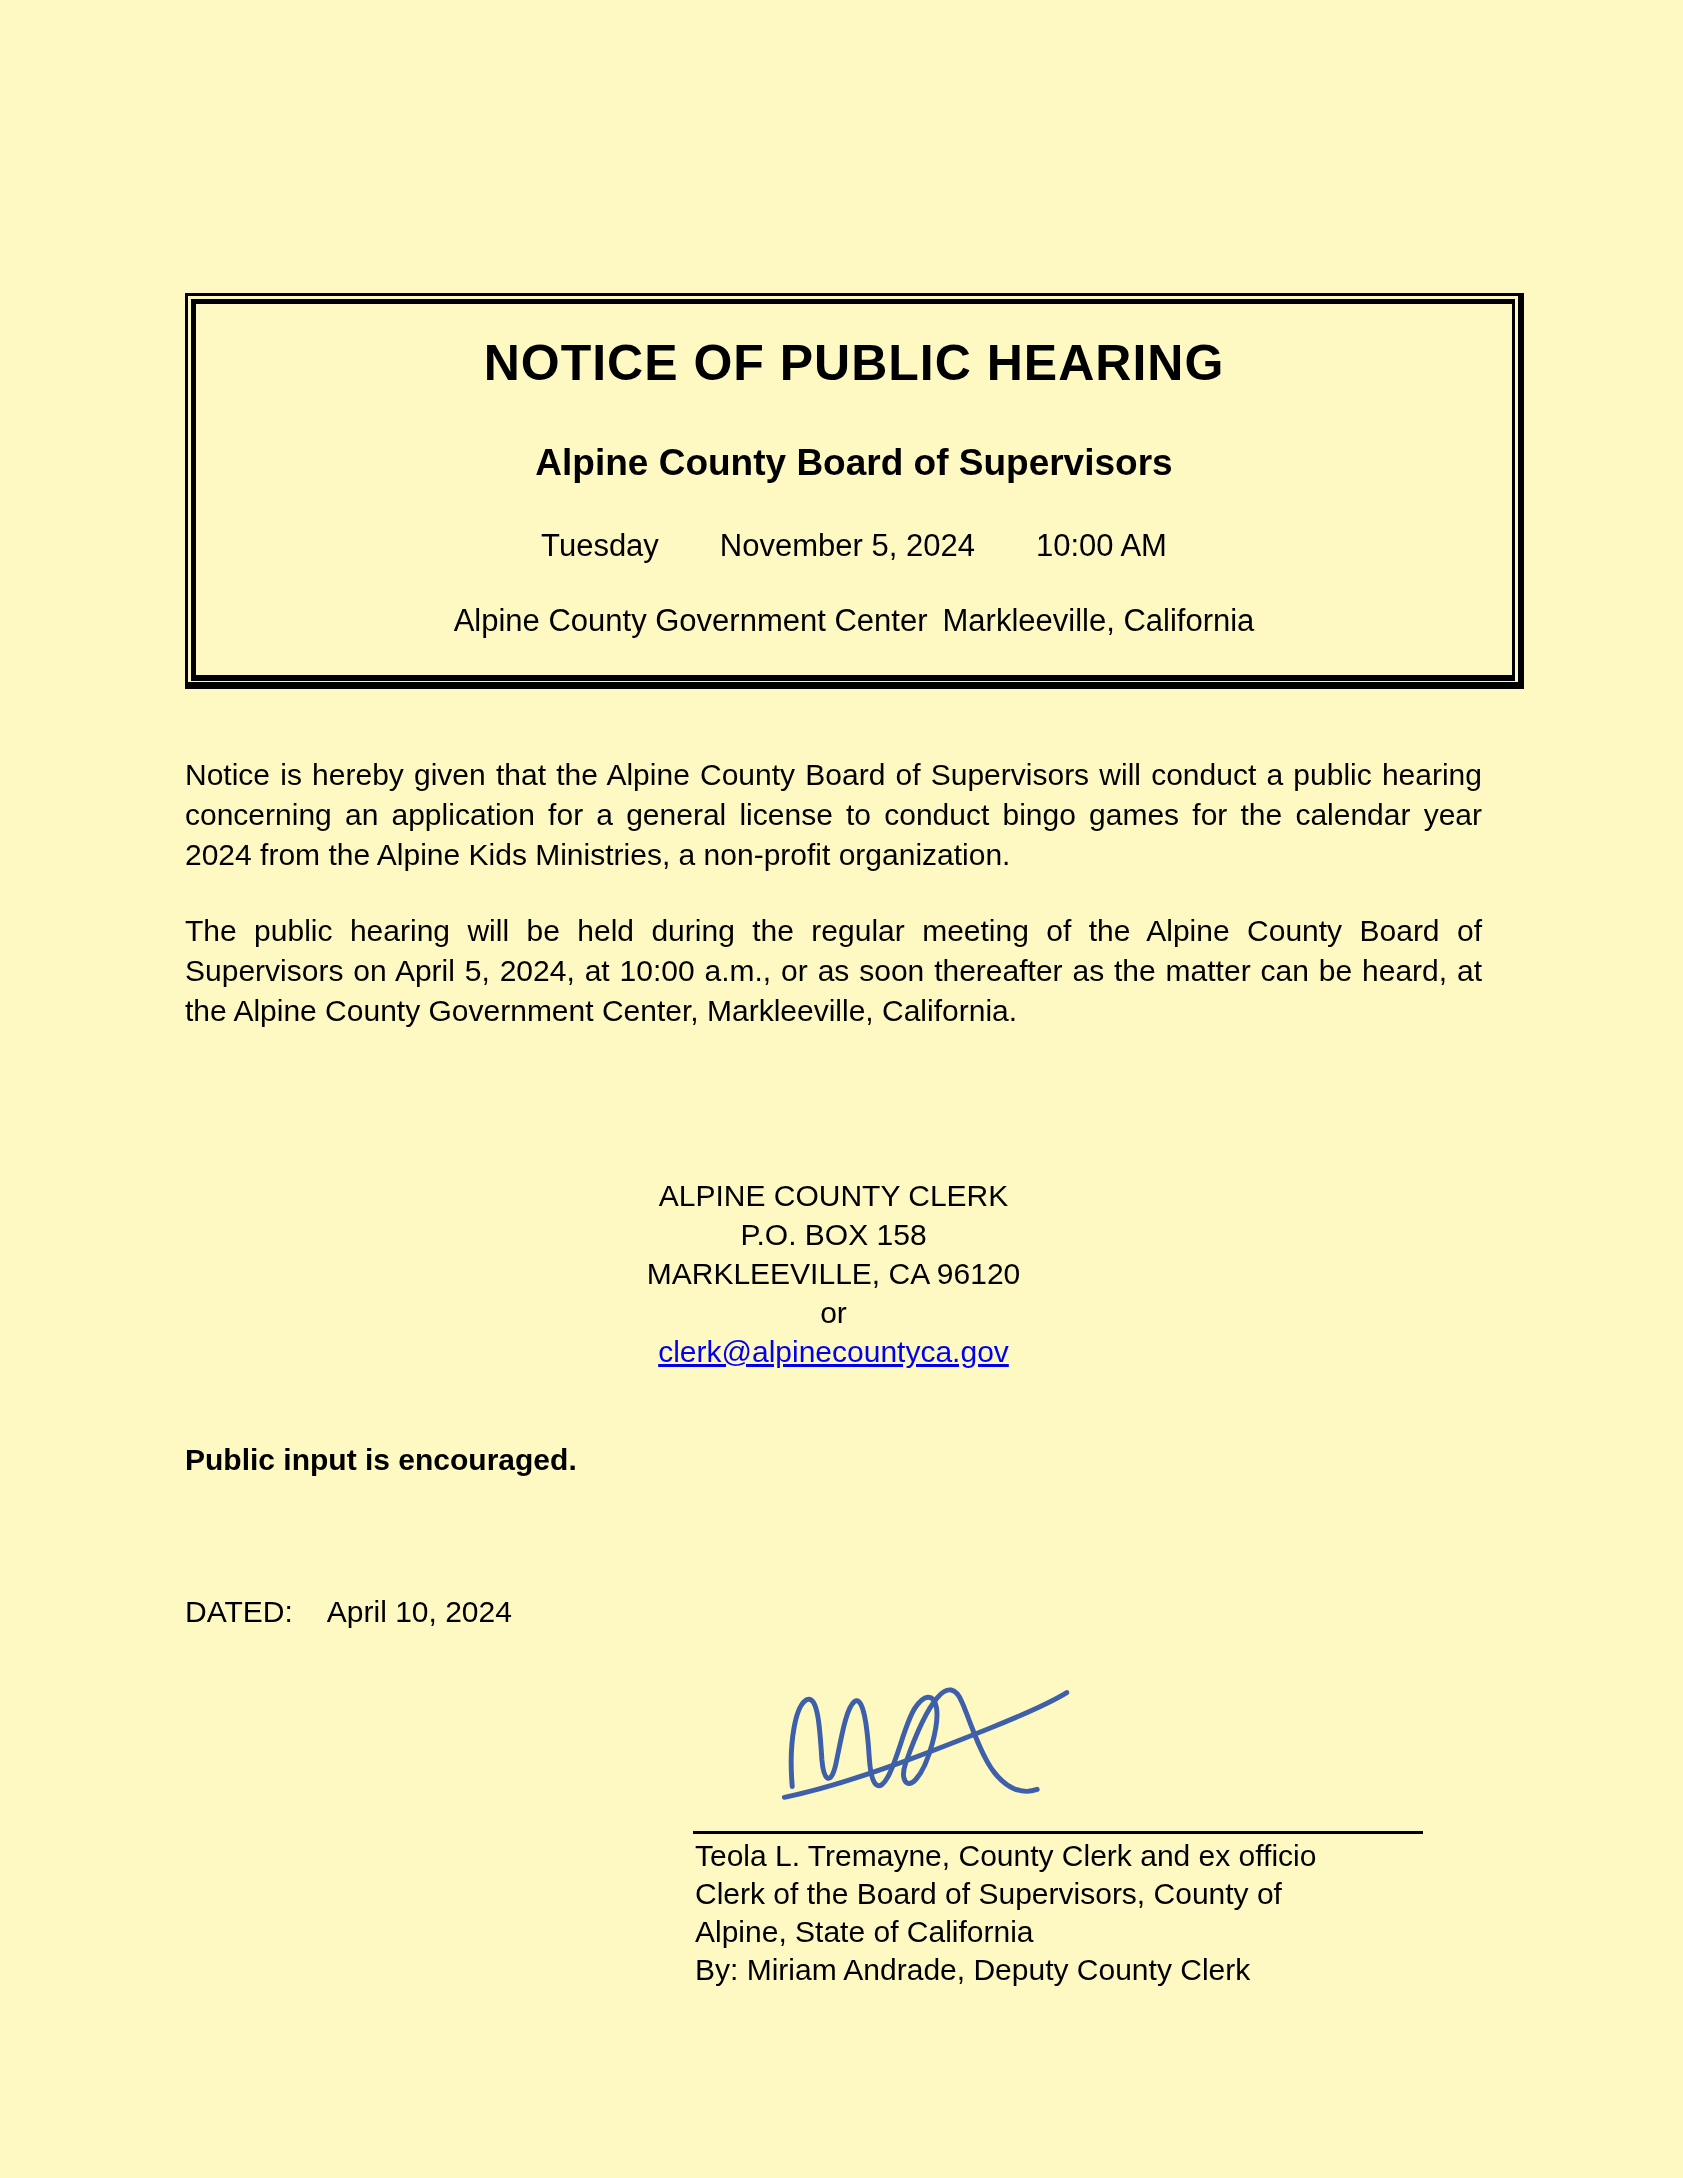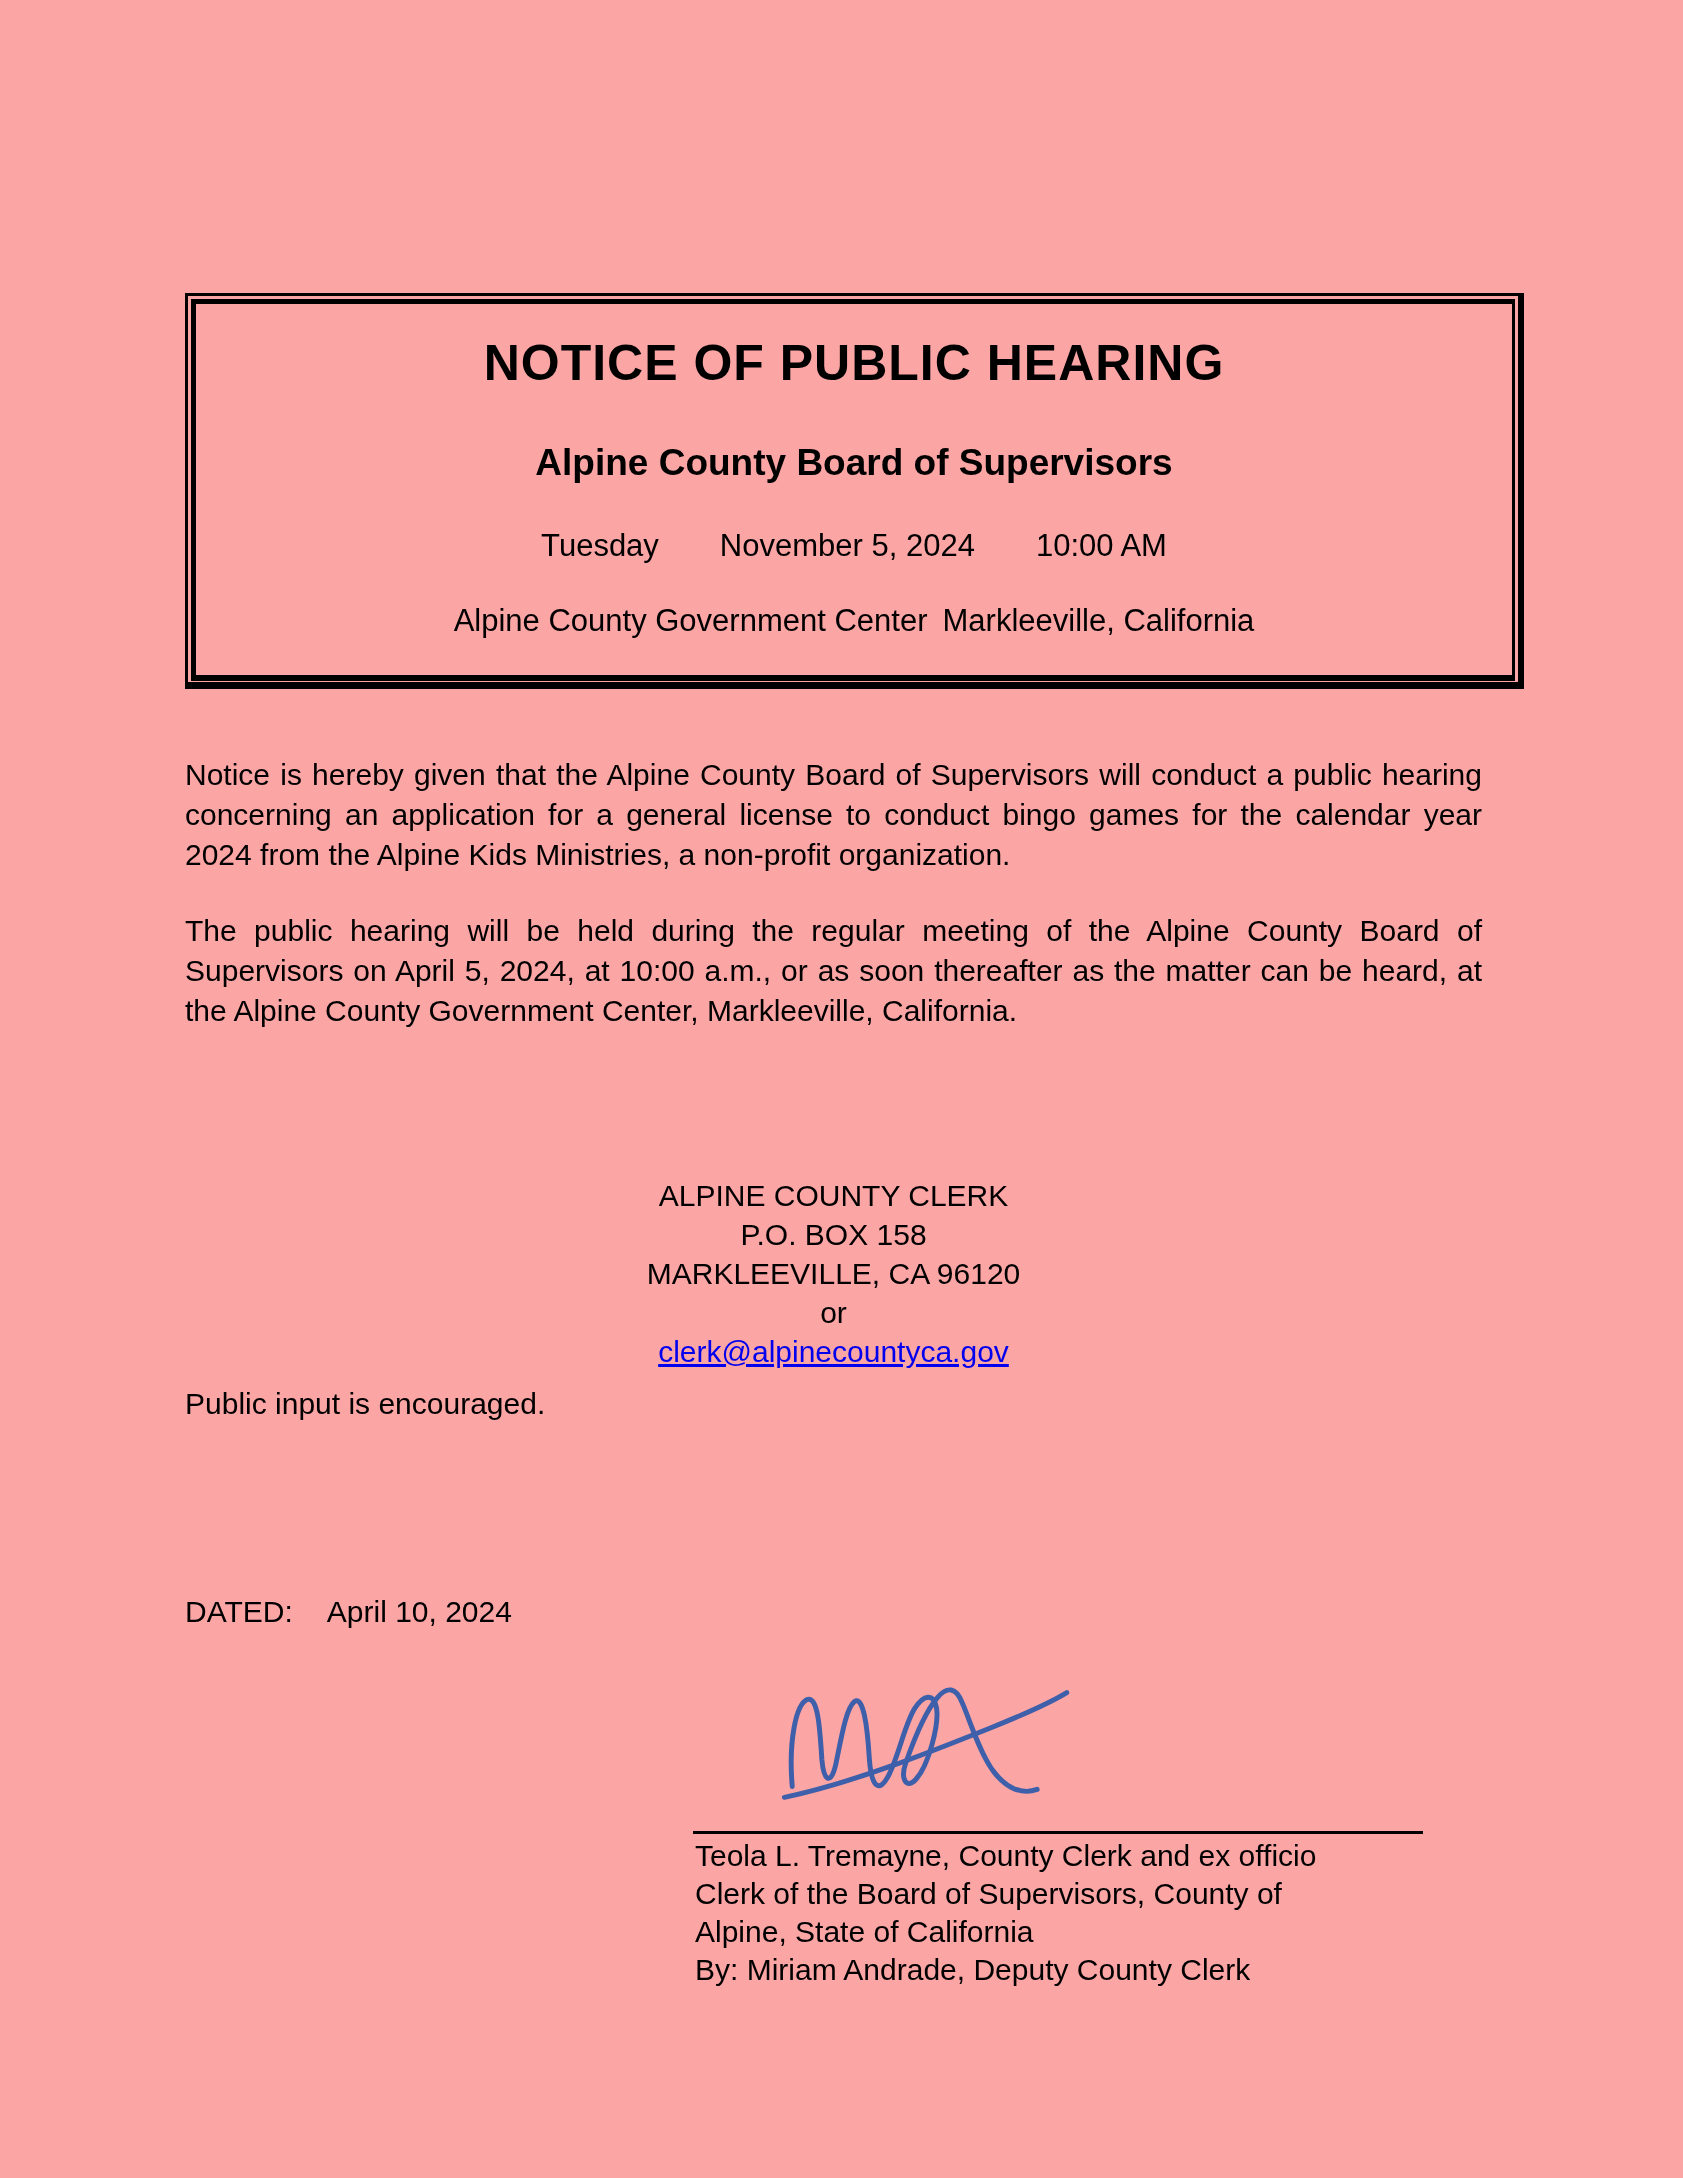--- a/index.html
+++ b/index.html
@@ -1,20 +1,20 @@
 <!DOCTYPE html>
 <html><head>
 <meta charset="utf-8">
 <style>
   html, body { margin: 0; padding: 0; background: #ffffff; }
   .page {
     position: relative;
     width: 1683px;
     height: 2178px;
-    background: #fca5a5;
+    background: #fef9c3;
     font-family: "Liberation Sans", sans-serif;
     color: #000000;
     overflow: hidden;
   }
 
   
   .notice-box {
     position: absolute;
     left: 185px; top: 293px;
     width: 1339px; height: 396px;
@@ -53,21 +53,21 @@
     left: 185px; width: 1297px; top: 1176px;
     text-align: center;
     font-size: 30px; line-height: 39px;
   }
   .address a {
     color: #0000EE;
     text-decoration: underline;
     cursor: pointer;
   }
 
-  .public-input { position: absolute; left: 185px; top: 1384px; font-size: 30px; line-height: 40px; }
+  .public-input { position: absolute; left: 185px; top: 1440px; font-size: 30px; line-height: 40px; font-weight: bold; }
 
   .dated { position: absolute; left: 185px; top: 1592px; font-size: 30px; line-height: 40px; }
   .dated .dated-date { margin-left: 34px; }
 
   .signature-svg { position: absolute; left: 762px; top: 1663px; width: 337px; height: 158px; }
 
   .sig-line {
     position: absolute;
     left: 693px; top: 1831px;
     width: 730px; height: 0;

